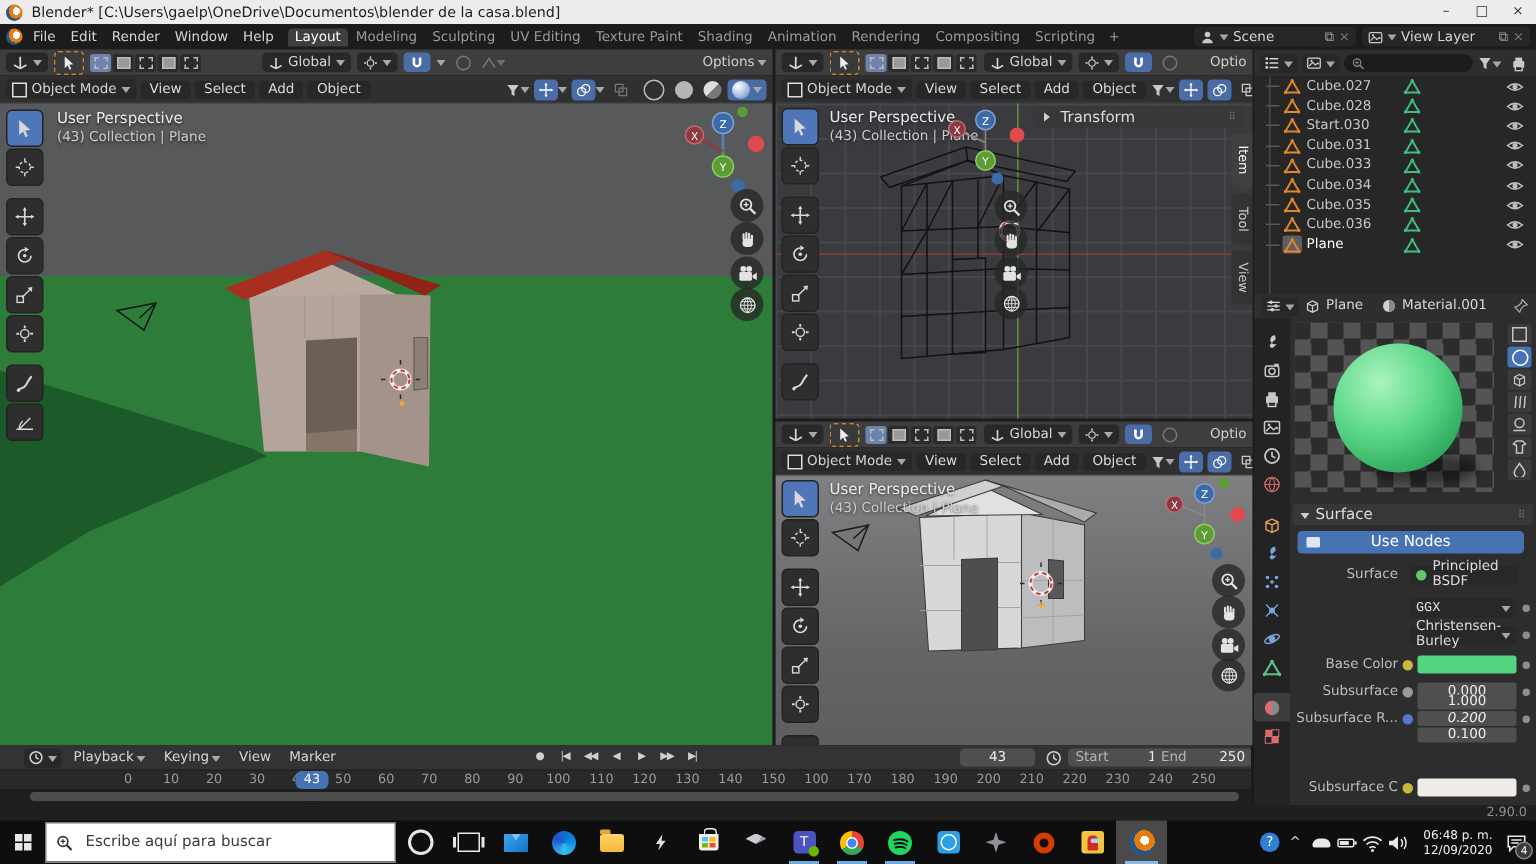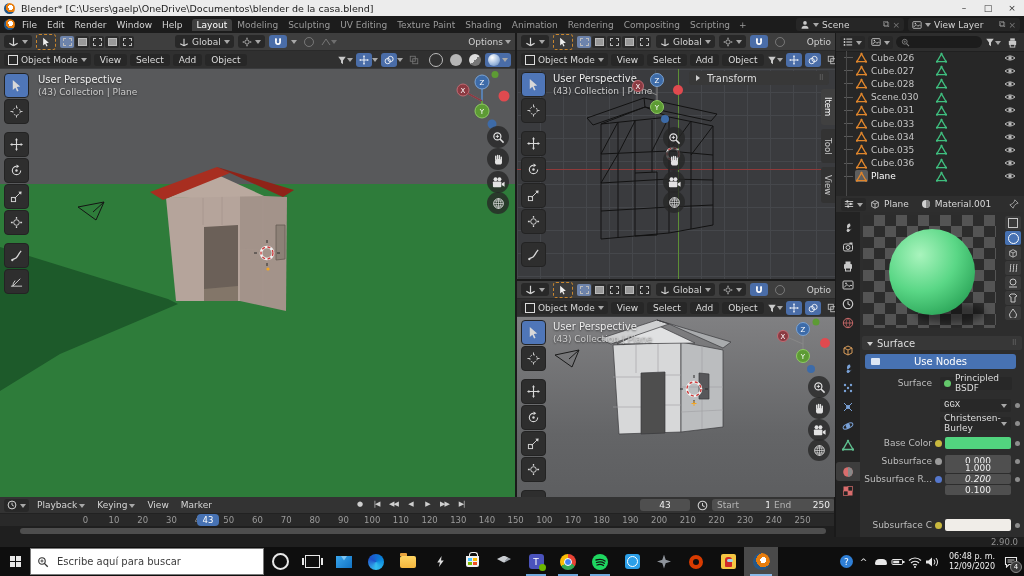--- a/index.html
+++ b/index.html
@@ -87,21 +87,21 @@
   .usenodes{position:absolute;left:5px;right:8px;height:15px;background:#4772b3;border-radius:3px;display:flex;align-items:center;justify-content:center;color:#fff;}
   .prow{position:absolute;left:0;right:0;height:14px;display:flex;align-items:center;}
   .plabel{width:72px;text-align:right;color:#bdbdbd;font-size:9px;flex:none;overflow:hidden;white-space:nowrap;}
   .socket{width:7px;height:7px;border-radius:50%;margin:0 3px;flex:none;}
   .pfield{flex:1;height:13px;background:#4f4f4f;border-radius:2px;color:#efefef;display:flex;align-items:center;justify-content:center;font-size:9px;}
   .pdrop{flex:1;height:13px;background:#282828;border-radius:2px;color:#dfdfdf;display:flex;align-items:center;padding:0 4px;font-size:9px;}
   .animdot{width:5px;height:5px;border-radius:50%;background:#8d8d8d;margin:0 4px;flex:none;}
   .swatch{flex:1;height:12px;border-radius:2px;}
   
   .timeline{left:0;top:497px;width:834px;height:40px;background:#2a2a2a;overflow:hidden;}
-  .thead{position:absolute;left:0;top:0;right:0;height:16px;background:#333;display:flex;align-items:center;gap:4px;padding:0 4px;}
+  .thead{position:absolute;left:0;top:0;right:0;height:16px;background:#333;display:flex;align-items:center;gap:4px;padding:0 16px;}
   .tmenu{color:#d6d6d6;font-size:9px;display:flex;align-items:center;gap:2px;padding:0 4px;}
   .pbtns{position:absolute;left:352px;top:1px;display:flex;align-items:center;gap:2px;}
   .pbtn{min-width:13px;text-align:center;color:#cfcfcf;font-size:7px;letter-spacing:-1px;padding:2px 1px;}
   .fchip{position:absolute;top:2px;height:12px;background:#4f4f4f;border-radius:3px;display:flex;align-items:center;justify-content:center;color:#eee;font-size:9px;}
   .ruler{position:absolute;left:0;top:16px;right:0;height:13px;background:#292929;border-top:1px solid #222;}
   .ticks{position:absolute;left:71px;top:1px;display:flex;}
   .tick{width:28.7px;text-align:center;color:#9b9b9b;font-size:8.5px;flex:none;}
   .playhead{position:absolute;left:197px;top:0px;width:22px;height:12px;background:#4772b3;border-radius:4px;color:#fff;font-size:8.5px;display:flex;align-items:center;justify-content:center;}
   .phline{position:absolute;left:207px;top:12px;width:2px;height:24px;background:#4772b3;}
   .tscroll{position:absolute;left:0;top:29px;right:0;height:11px;background:#1f1f1f;}
@@ -1011,89 +1011,70 @@
       <div class="iconbtn">
           <svg width="11" height="11">
             <use href="#i-printer"></use>
           </svg>
         </div>
     </div>
     <div class="orows">
       <div class="treeline"></div>
       <div>
 
+
           <div class="orow">
             <span class="oconn"></span>
             <span class="mesh-wrap">
               <svg width="11" height="11">
                 <use href="#i-tri"></use>
               </svg>
             </span>
-            <span class="oname">Cube.026</span>
+            <span class="oname">Cube.027</span>
             <span class="dataic">
               <svg width="11" height="11">
                 <use href="#i-tri"></use>
               </svg>
             </span>
             <span class="oeye">
               <svg width="12" height="12">
                 <use href="#i-eye"></use>
               </svg>
             </span>
           </div>
 
           <div class="orow">
             <span class="oconn"></span>
             <span class="mesh-wrap">
               <svg width="11" height="11">
                 <use href="#i-tri"></use>
               </svg>
             </span>
-            <span class="oname">Cube.027</span>
+            <span class="oname">Cube.028</span>
             <span class="dataic">
               <svg width="11" height="11">
                 <use href="#i-tri"></use>
               </svg>
             </span>
             <span class="oeye">
               <svg width="12" height="12">
                 <use href="#i-eye"></use>
               </svg>
             </span>
           </div>
 
+
           <div class="orow">
             <span class="oconn"></span>
             <span class="mesh-wrap">
               <svg width="11" height="11">
                 <use href="#i-tri"></use>
               </svg>
             </span>
-            <span class="oname">Cube.028</span>
-            <span class="dataic">
-              <svg width="11" height="11">
-                <use href="#i-tri"></use>
-              </svg>
-            </span>
-            <span class="oeye">
-              <svg width="12" height="12">
-                <use href="#i-eye"></use>
-              </svg>
-            </span>
-          </div>
-
-
-          <div class="orow">
-            <span class="oconn"></span>
-            <span class="mesh-wrap">
-              <svg width="11" height="11">
-                <use href="#i-tri"></use>
-              </svg>
-            </span>
-            <span class="oname">Scene.030</span>
+            <span class="oname">Start.030</span>
             <span class="dataic">
               <svg width="11" height="11">
                 <use href="#i-tri"></use>
               </svg>
             </span>
             <span class="oeye">
               <svg width="12" height="12">
                 <use href="#i-eye"></use>
               </svg>
             </span>

